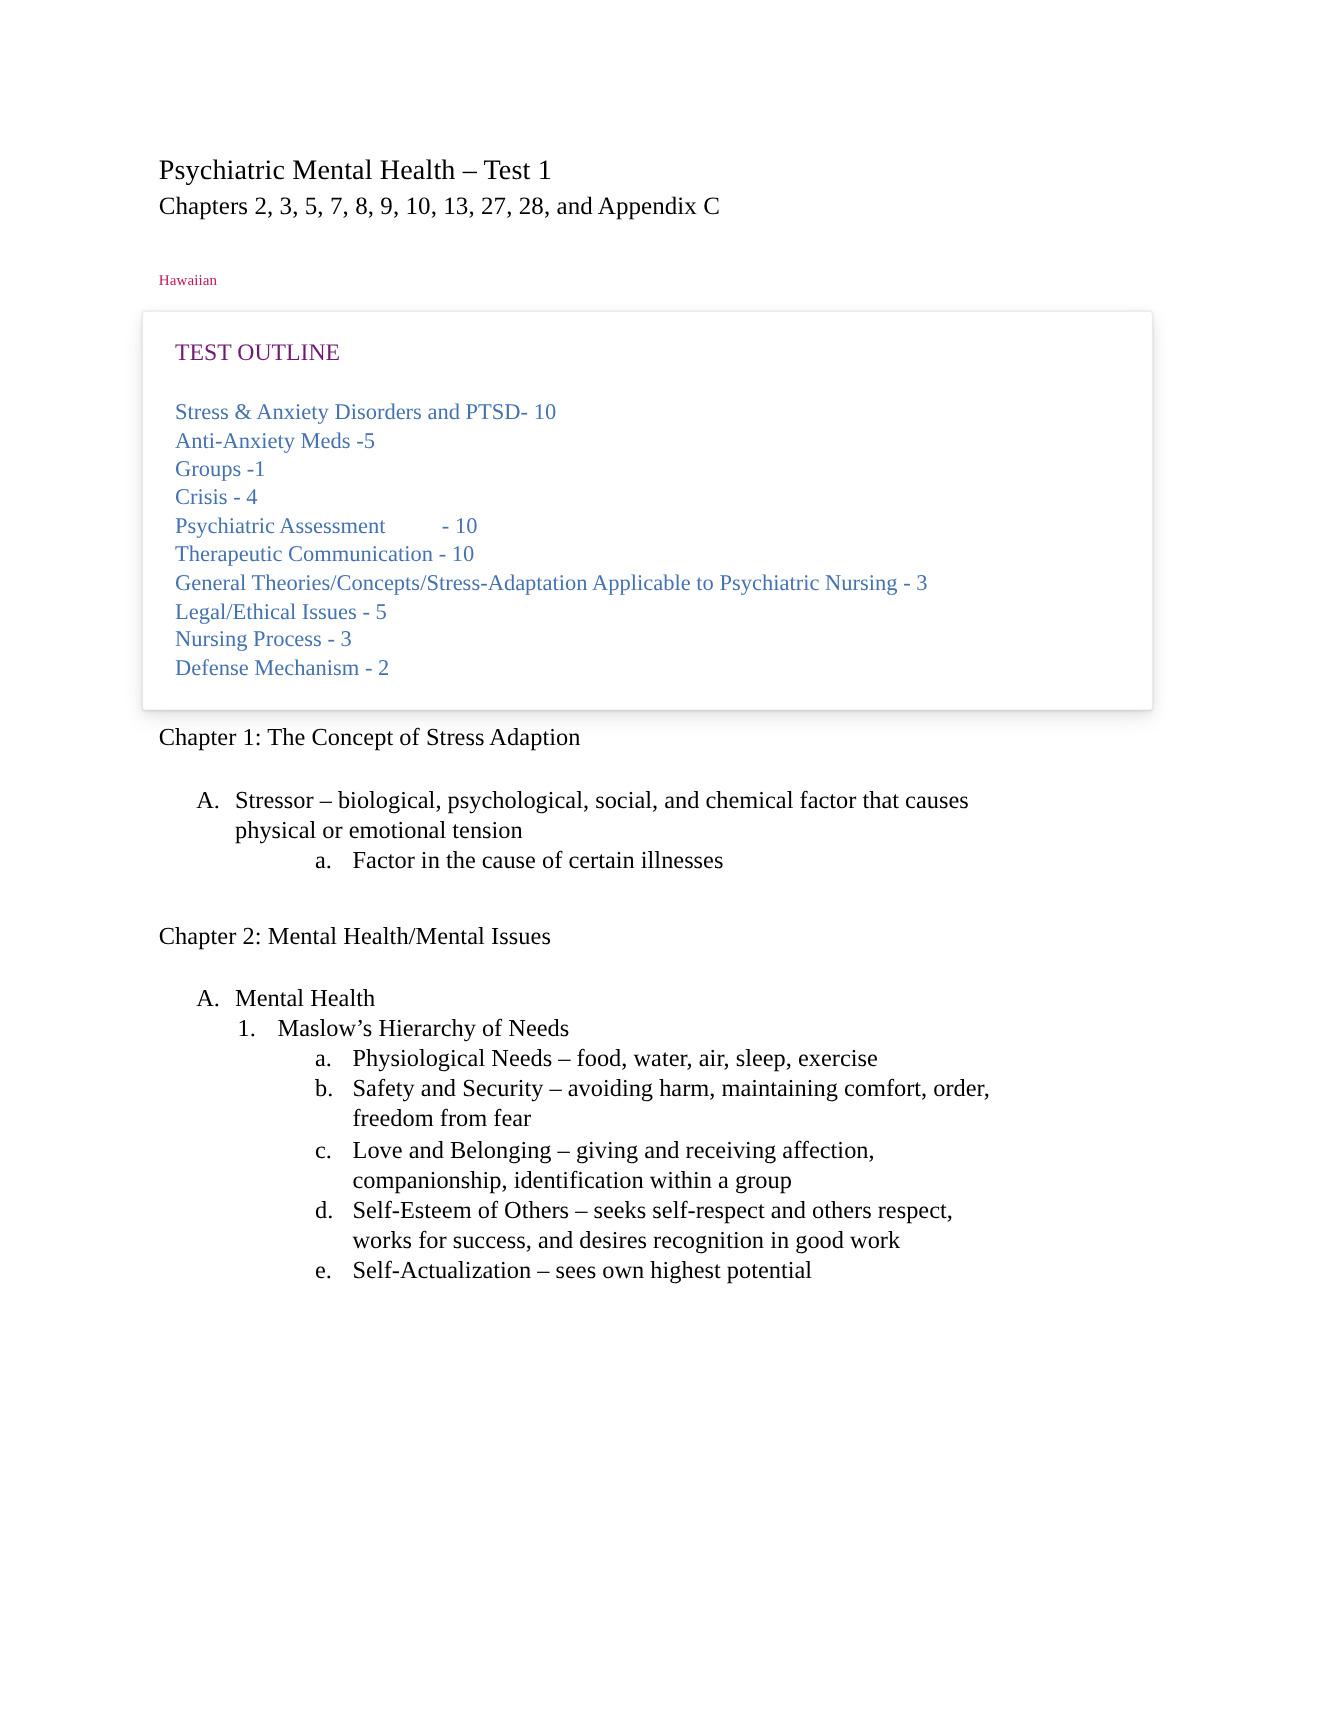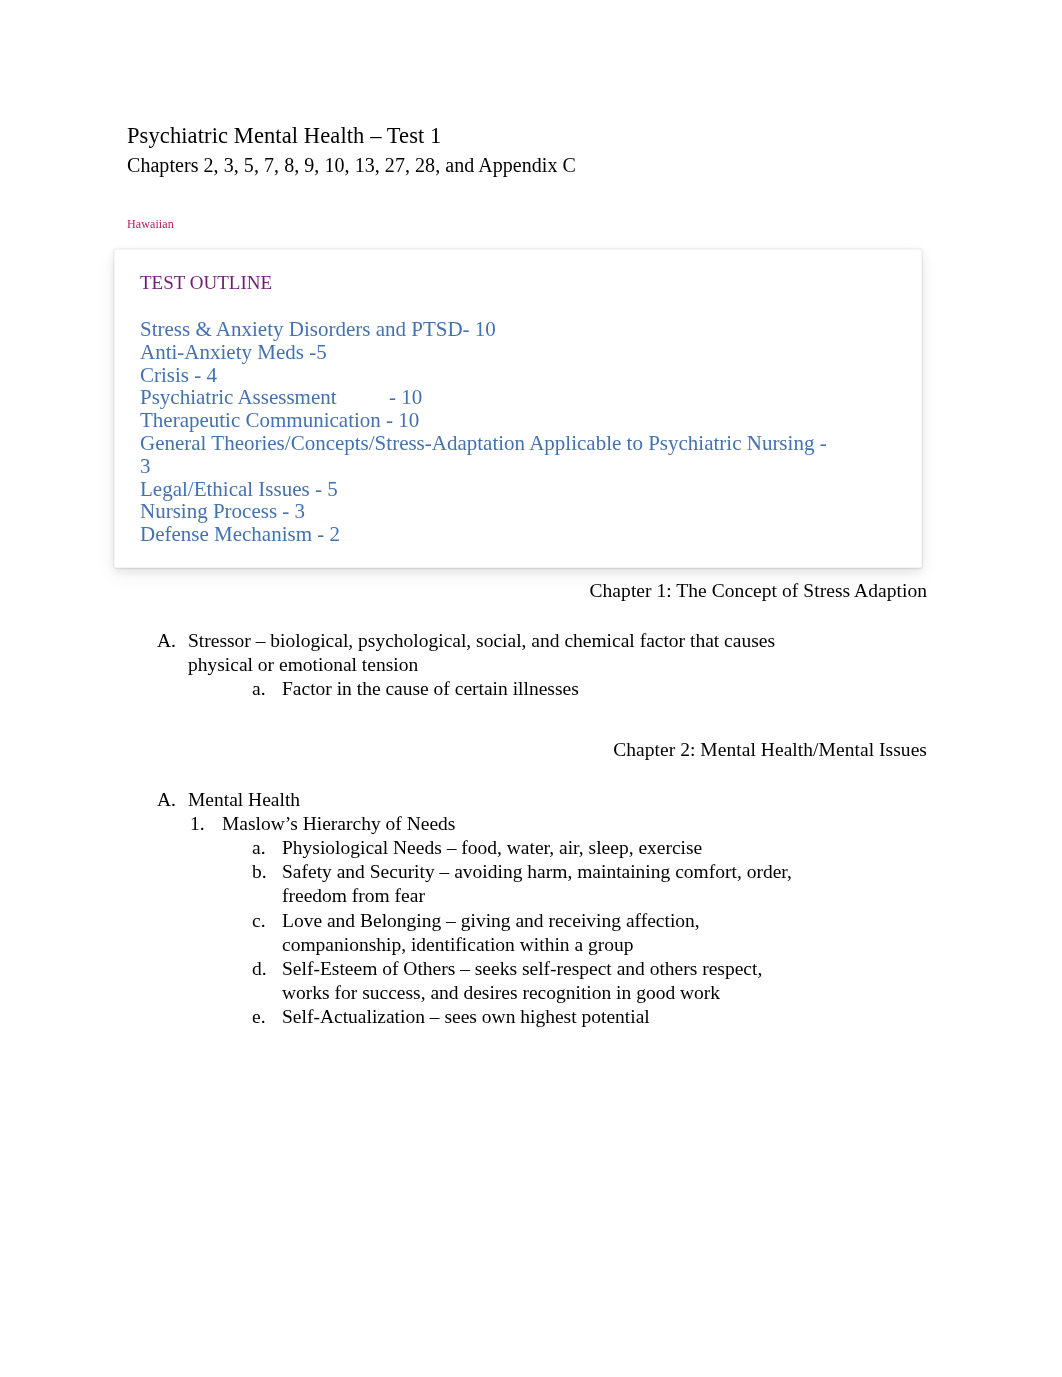--- a/index.html
+++ b/index.html
@@ -83,36 +83,35 @@
     line-height: 24px;
     margin: 0 0 23px 0;
   }
   .outline-list {
     margin: 0;
     padding: 0;
     list-style: none;
   }
   .outline-list li {
     color: #4472b0;
-    font-size: 21px;
+    font-size: 18px;
     line-height: 22.8px;
     white-space: pre;
   }
   .outline-list li.wrap {
     white-space: normal;
     max-width: 700px;
   }
 
   
   .chapter-heading {
     font-size: 19.5px;
     line-height: 27px;
     margin: 9px 0 0 0;
     letter-spacing: 0.05px;
-    text-align: right;
   }
   .chapter-heading.spaced {
     margin-top: 34px;
   }
 
   .lvl-list {
     list-style: none;
     margin: 0;
     padding: 0;
   }
@@ -158,20 +157,21 @@
     <h1 class="doc-title">Psychiatric Mental Health – Test 1</h1>
     <div class="doc-subtitle">Chapters 2, 3, 5, 7, 8, 9, 10, 13, 27, 28, and Appendix C</div>
 
     <div class="tag-line">Hawaiian</div>
 
     <div class="outline-box">
       <div class="outline-heading">TEST OUTLINE</div>
       <ul class="outline-list">
         <li>Stress &amp; Anxiety Disorders and PTSD- 10</li>
         <li>Anti-Anxiety Meds -5</li>
+        <li>Groups -1</li>
         <li>Crisis - 4</li>
         <li>Psychiatric Assessment          - 10</li>
         <li>Therapeutic Communication - 10</li>
         <li class="wrap">General Theories/Concepts/Stress-Adaptation Applicable to Psychiatric Nursing - 3</li>
         <li>Legal/Ethical Issues - 5</li>
         <li>Nursing Process - 3</li>
         <li>Defense Mechanism - 2</li>
       </ul>
     </div>
 

